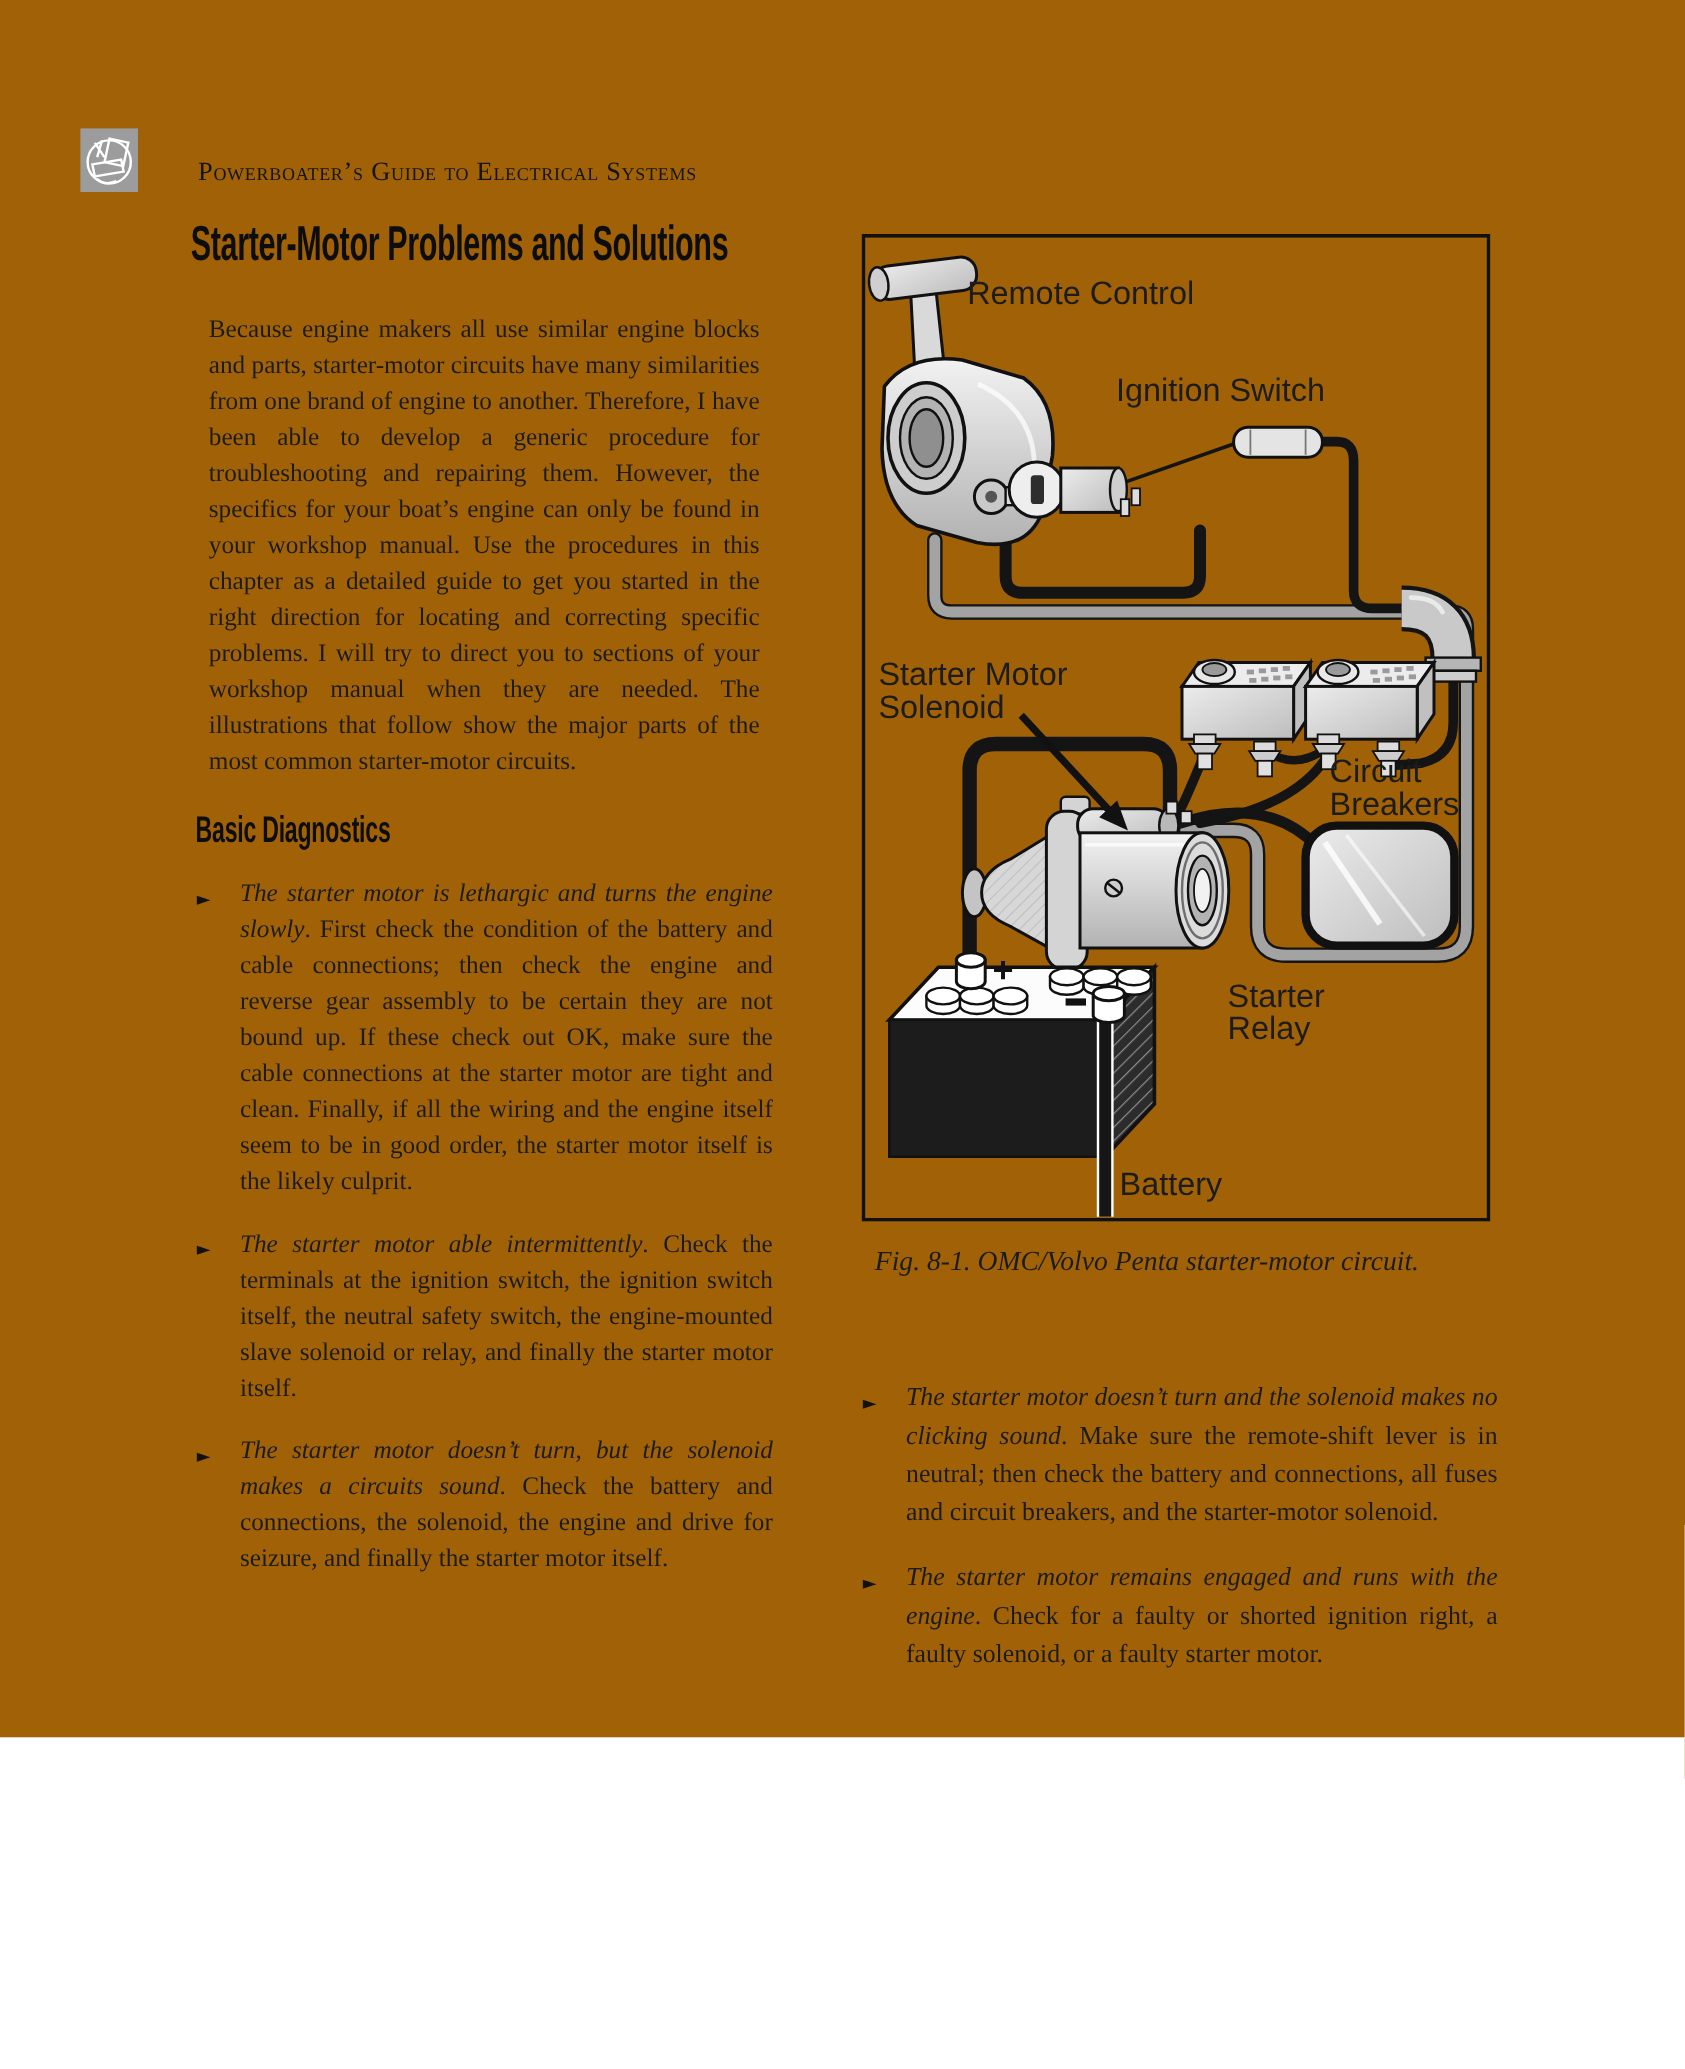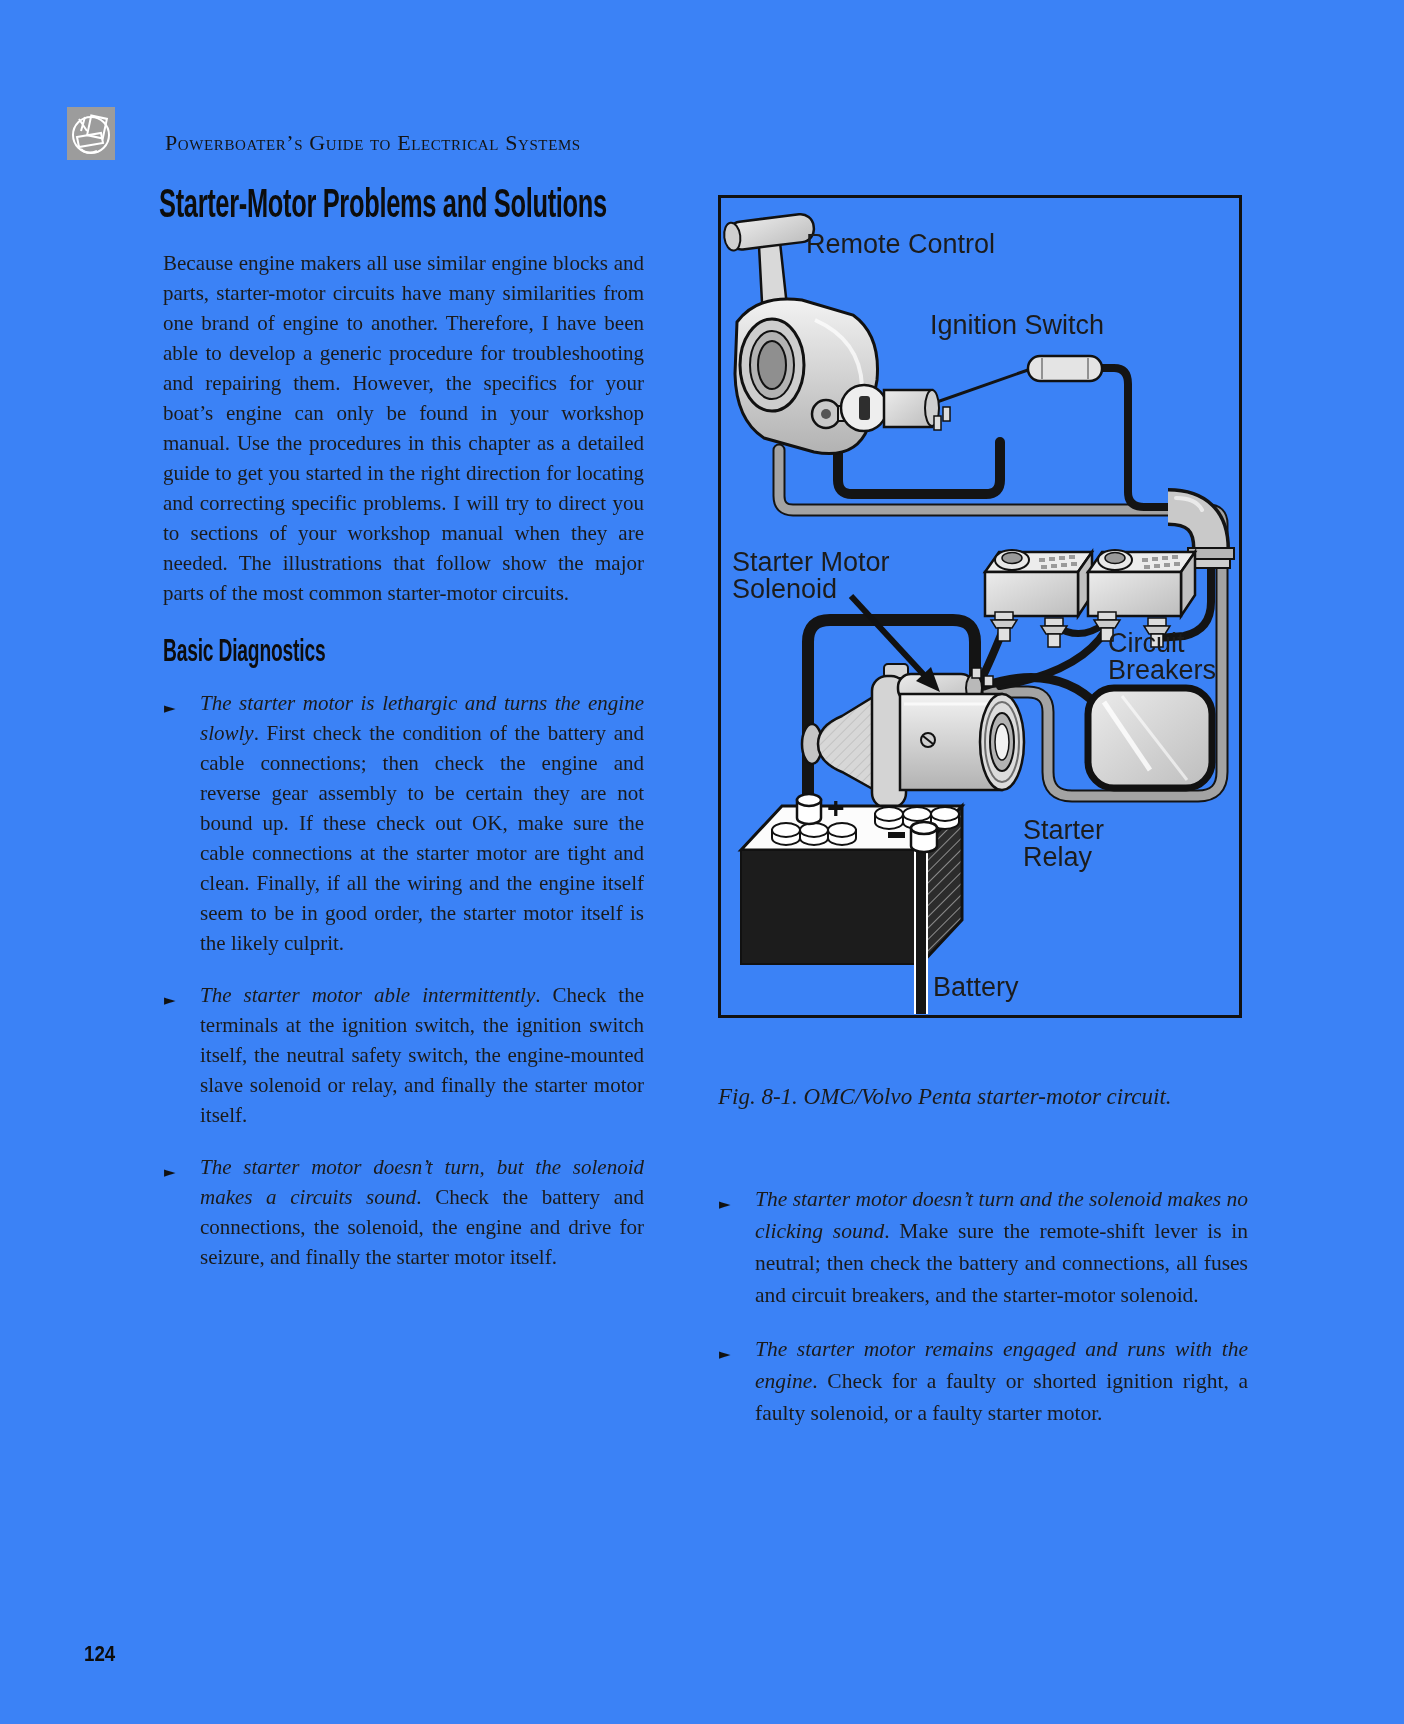--- a/index.html
+++ b/index.html
@@ -1,17 +1,17 @@
 <!DOCTYPE html>
 <html><head>
 <meta charset="utf-8">
 <style>
   html,body{margin:0;padding:0;background:#ffffff;}
   .page{
-    position:relative;width:1404px;height:1724px;background:#3b82f6;
+    position:relative;width:1404px;height:1448px;background:#a16207;
     font-family:"Liberation Serif",serif;color:#1b1b1b;overflow:hidden;
   }
   
   .logo{
     position:absolute;left:67px;top:107px;width:48px;height:53px;
     background:#9c9c9c;
   }
   .running-head{
     position:absolute;left:165px;top:130px;
     font-variant:small-caps;font-size:22px;letter-spacing:.6px;color:#141414;
@@ -22,24 +22,24 @@
     font-family:"Liberation Sans",sans-serif;font-weight:900;font-size:41px;
     letter-spacing:-.5px;white-space:nowrap;color:#0d0d0d;
     transform:scaleX(.62);transform-origin:left center;
   }
   
   .col-left{
     position:absolute;left:163px;top:248px;width:481px;
     font-size:21px;line-height:30px;text-align:justify;
   }
   .col-right{
-    position:absolute;left:718px;top:1083px;width:530px;
+    position:absolute;left:718px;top:1026px;width:530px;
     font-size:21.5px;line-height:32px;text-align:justify;
   }
-  .col p{margin:0;}
+  .col p{margin:11px;}
   p.indented{text-indent:32px;}
   .section-heading{
     margin:28px 0 14px 0;
     font-family:"Liberation Sans",sans-serif;font-weight:900;font-size:31px;
     letter-spacing:-.3px;white-space:nowrap;color:#0d0d0d;
     transform:scaleX(.62);transform-origin:left center;
   }
   .bullets{list-style:none;margin:0;padding:0;}
   .bullet{
     position:relative;padding-left:37px;margin-top:22px;text-align:justify;

